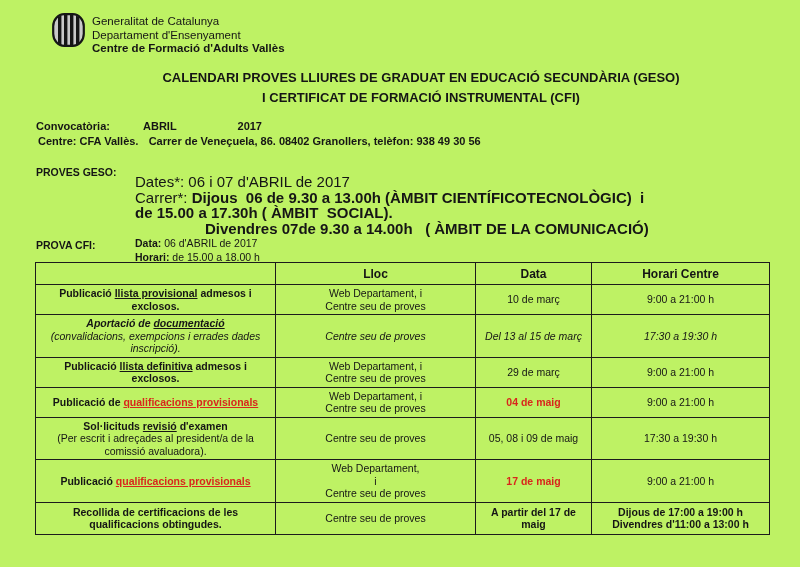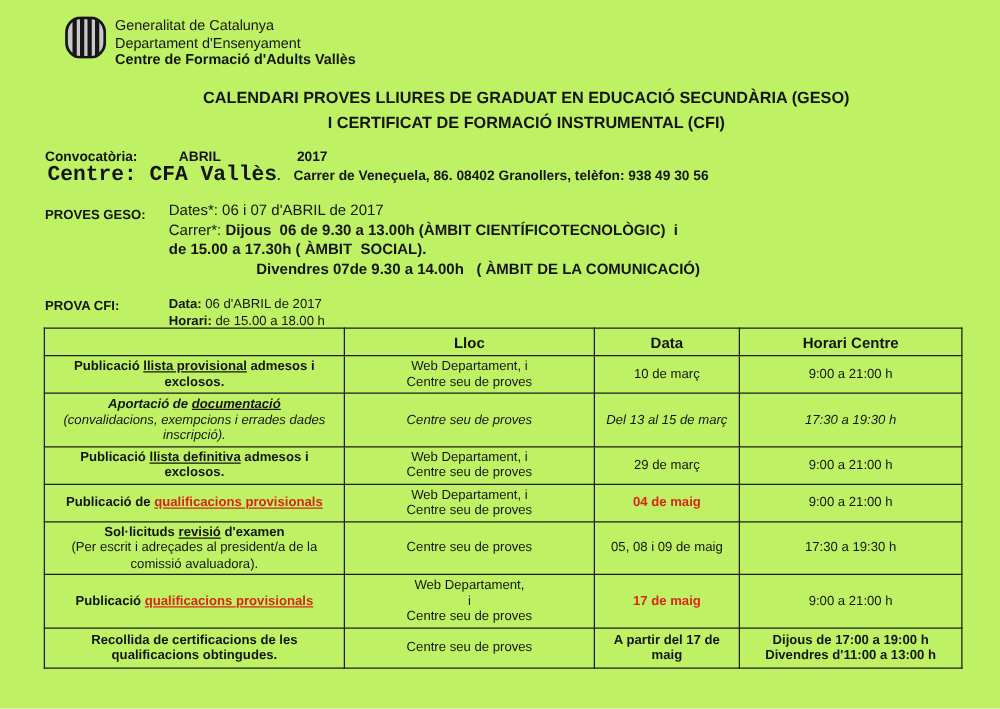--- a/index.html
+++ b/index.html
@@ -15,27 +15,27 @@
 
   
   .doc-title { position:absolute; left:0; right:0; top:68px; text-align:center;
                font-weight:bold; font-size:13px; line-height:19.5px; }
 
   
   .conv-line { position:absolute; left:36px; top:120px; font-size:11px; font-weight:bold; }
   .conv-month { margin-left:30px; }
   .conv-year  { margin-left:58px;text-align:center; }
   .centre-line { position:absolute; left:38px; top:131px; }
-  .centre-big { font-size:17px; font-weight:bold;font-family:Liberation Mono, monospace; }
+  .centre-big { font-size:11px; font-weight:bold; }
   .centre-dot { font-size:10px; font-weight:bold; }
   .centre-addr { font-size:11px; font-weight:bold; margin-left:6px; }
 
   
   .geso-label { position:absolute; left:36px; top:166px; font-size:10.5px; font-weight:bold; }
-  .geso-content { position:absolute; left:135px; top:161px; width:620px; font-size:12px; line-height:15.5px; }
+  .geso-content { position:absolute; left:135px; top:174px; width:620px; font-size:15px; line-height:15.5px; }
   .bold { font-weight:bold; }
   .geso-line4 { margin-left:70px; }
 
   
   .cfi-label { position:absolute; left:36px; top:239px; font-size:10.5px; font-weight:bold; }
   .cfi-content { position:absolute; left:135px; top:237px; font-size:10.5px; line-height:13.5px; }
 
   
   .cal-table { position:absolute; left:35px; top:262px; width:734px; border-collapse:collapse; table-layout:fixed; }
   .cal-table th, .cal-table td { border:1.5px solid #1c1c1c; }

